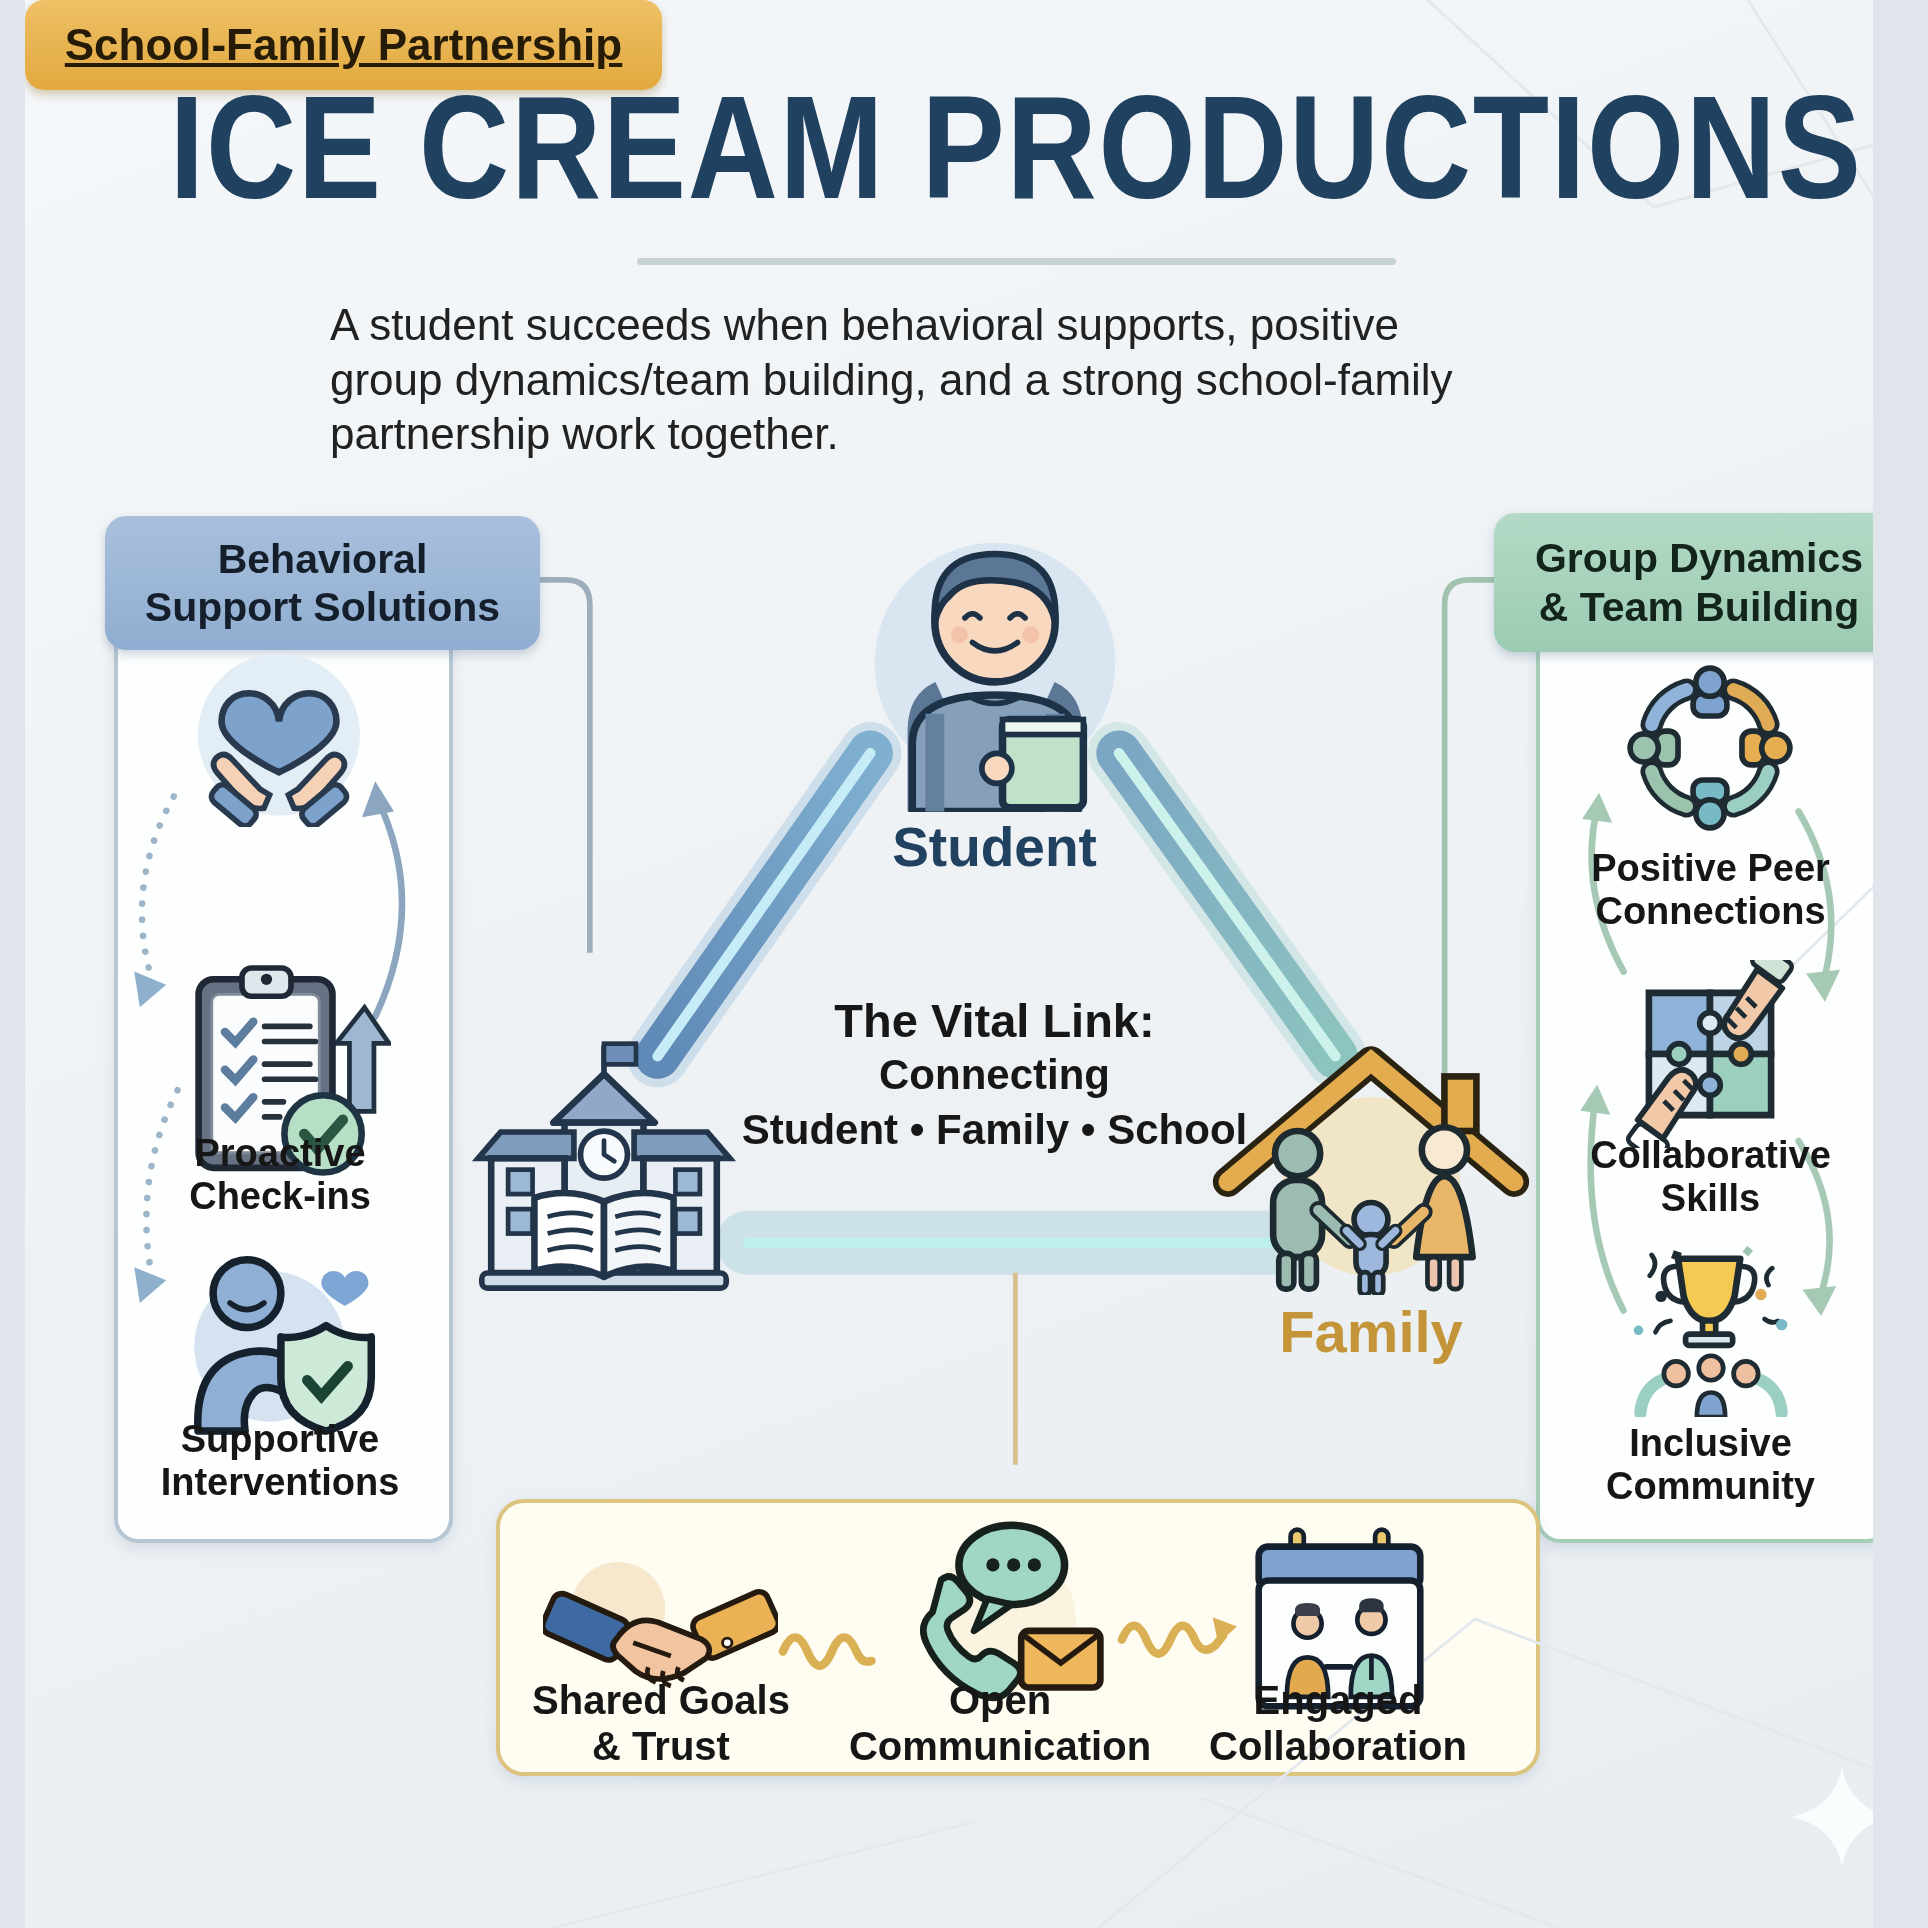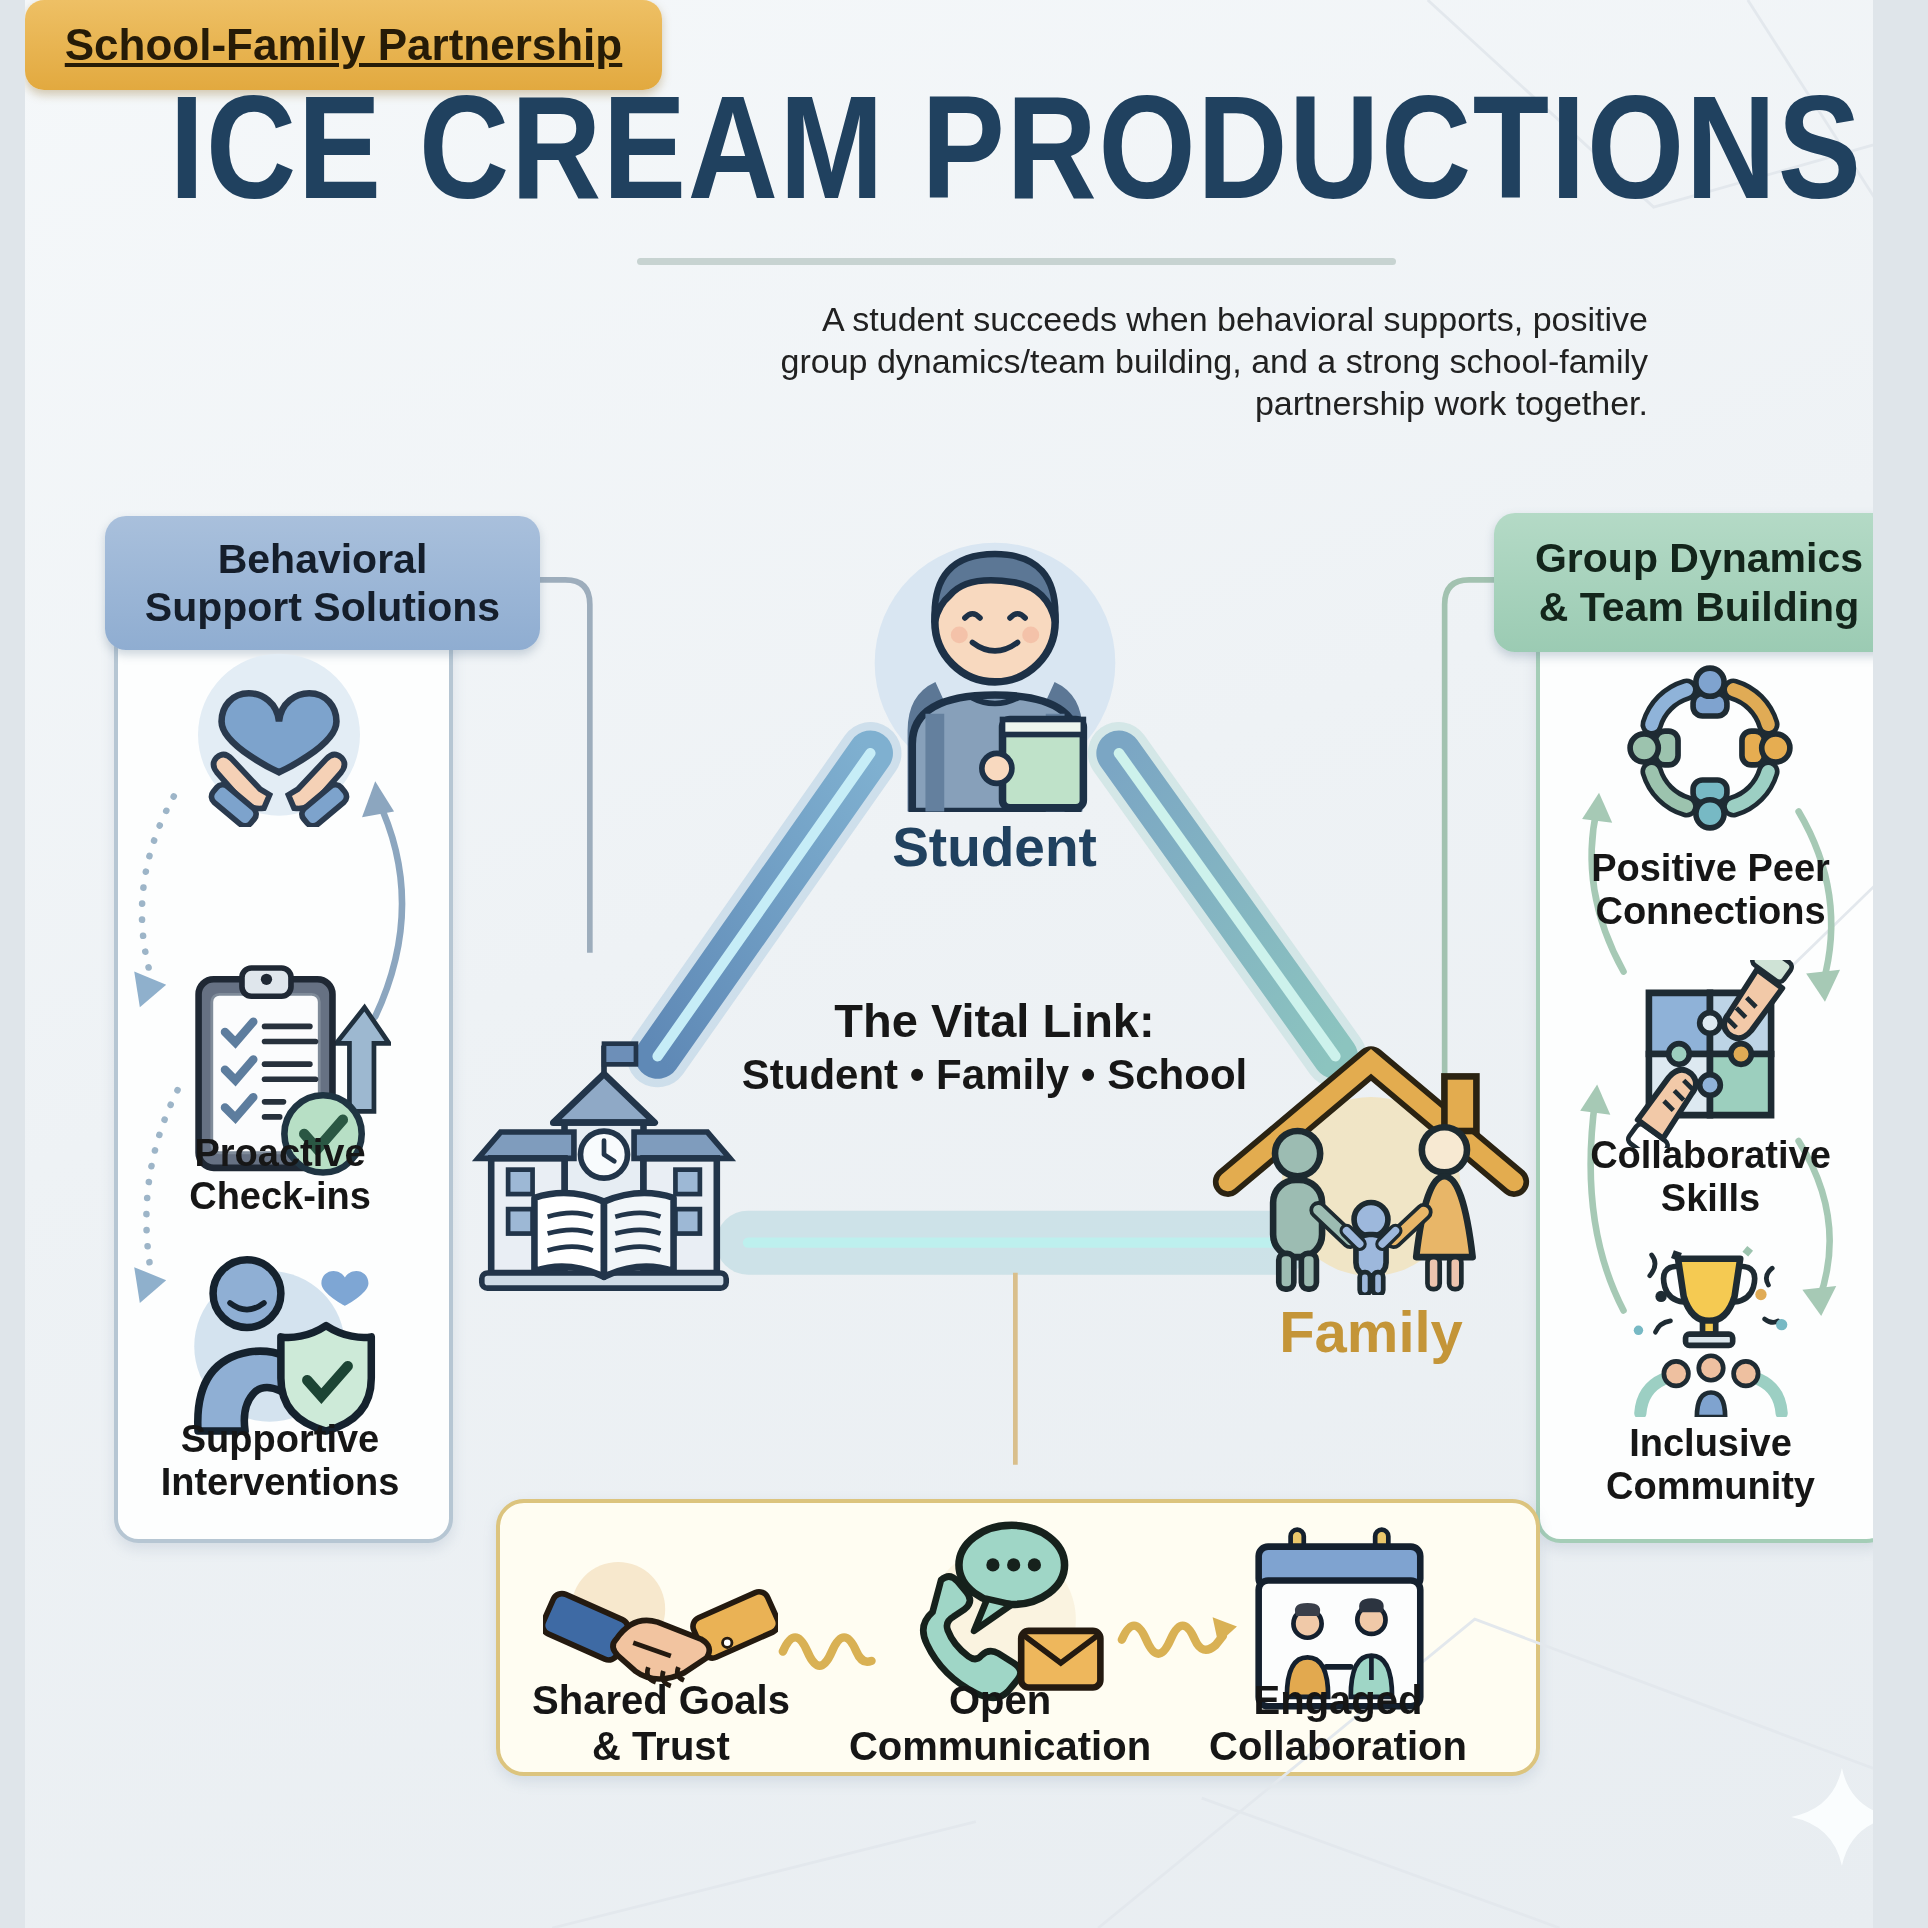--- a/index.html
+++ b/index.html
@@ -9,21 +9,21 @@
     font-family:"Liberation Sans","DejaVu Sans",sans-serif;
     margin-left:25px;
   }
   .abs{position:absolute;}
   #main-title{
     left:0;top:70px;width:1928px;text-align:center;
     font-size:147px;font-weight:700;letter-spacing:1.9px;color:#20415f;
     transform:scaleX(.85);line-height:1.05;white-space:nowrap;z-index:3;
   }
   #title-divider{left:612px;top:258px;width:759px;height:6.6px;background:#c7d3d1;border-radius:3.8px;z-index:3;}
-  #subtitle{left:305px;top:298px;width:1318px;text-align:right;font-size:34px;font-weight:500;
+  #subtitle{left:305px;top:298px;width:1318px;text-align:left;font-size:44px;font-weight:500;
     color:#212121;line-height:1.24;z-index:3;}
   .panel-body{position:absolute;background:#fdfefe;border-radius:24.5px;z-index:1;
     box-shadow:0 5.6px 13px rgba(110,135,160,.18);}
   #left-body{left:89px;top:573px;width:331px;height:962px;border:4.7px solid #b6c6d3;}
   #right-body{left:1511px;top:573px;width:347px;height:962px;border:4.7px solid #a4cdb7;}
   #bottom-body{left:471px;top:1499px;width:1036px;height:269px;border:4.7px solid #dcc47e;
     background:#fffdf2;border-radius:28px;}
   .panel-header{position:absolute;z-index:3;border-radius:21px;display:flex;flex-direction:column;
     justify-content:center;text-align:center;font-weight:700;font-size:41px;line-height:1.18;
     box-shadow:0 4.7px 9.4px rgba(100,125,150,.3);}
@@ -303,20 +303,21 @@
         <circle cx="188" cy="142" r="9" fill="#f2b8a0" opacity="0.7"></circle>
       <rect x="158" y="232" width="86" height="94" rx="8" fill="#bfe2c9" stroke="#1d3147" stroke-width="8"></rect>
       <rect x="158" y="232" width="86" height="16" fill="#eef7f0" stroke="#1d3147" stroke-width="6"></rect>
       <circle cx="152" cy="284" r="16" fill="#f8d9bf" stroke="#1d3147" stroke-width="6"></circle>
     </svg>
   </div>
   <div id="student-label" class="big-node-label">Student</div>
 
   <div id="vital-link" class="abs">
     <div class="vl-title">The Vital Link:</div>
+    <div class="vl-line">Connecting</div>
     <div class="vl-line">Student • Family • School</div>
   </div>
 
   <div class="icon-abs" style="left:438px;top:1036px;width:282px;height:256px">
     <svg width="282" height="256" viewBox="0 0 300 272">
       <path d="M150 10 v42" stroke="#22354a" stroke-width="6"></path>
       <rect x="150" y="8" width="34" height="22" fill="#6d8fb8" stroke="#22354a" stroke-width="5"></rect>
       <path d="M96 92 L150 40 L204 92 Z" fill="#8fa9c6" stroke="#22354a" stroke-width="7" stroke-linejoin="round"></path>
       <rect x="108" y="92" width="84" height="120" fill="#e6edf3" stroke="#22354a" stroke-width="7"></rect>
       <circle cx="150" cy="126" r="25" fill="#f8fbfd" stroke="#22354a" stroke-width="6"></circle>

